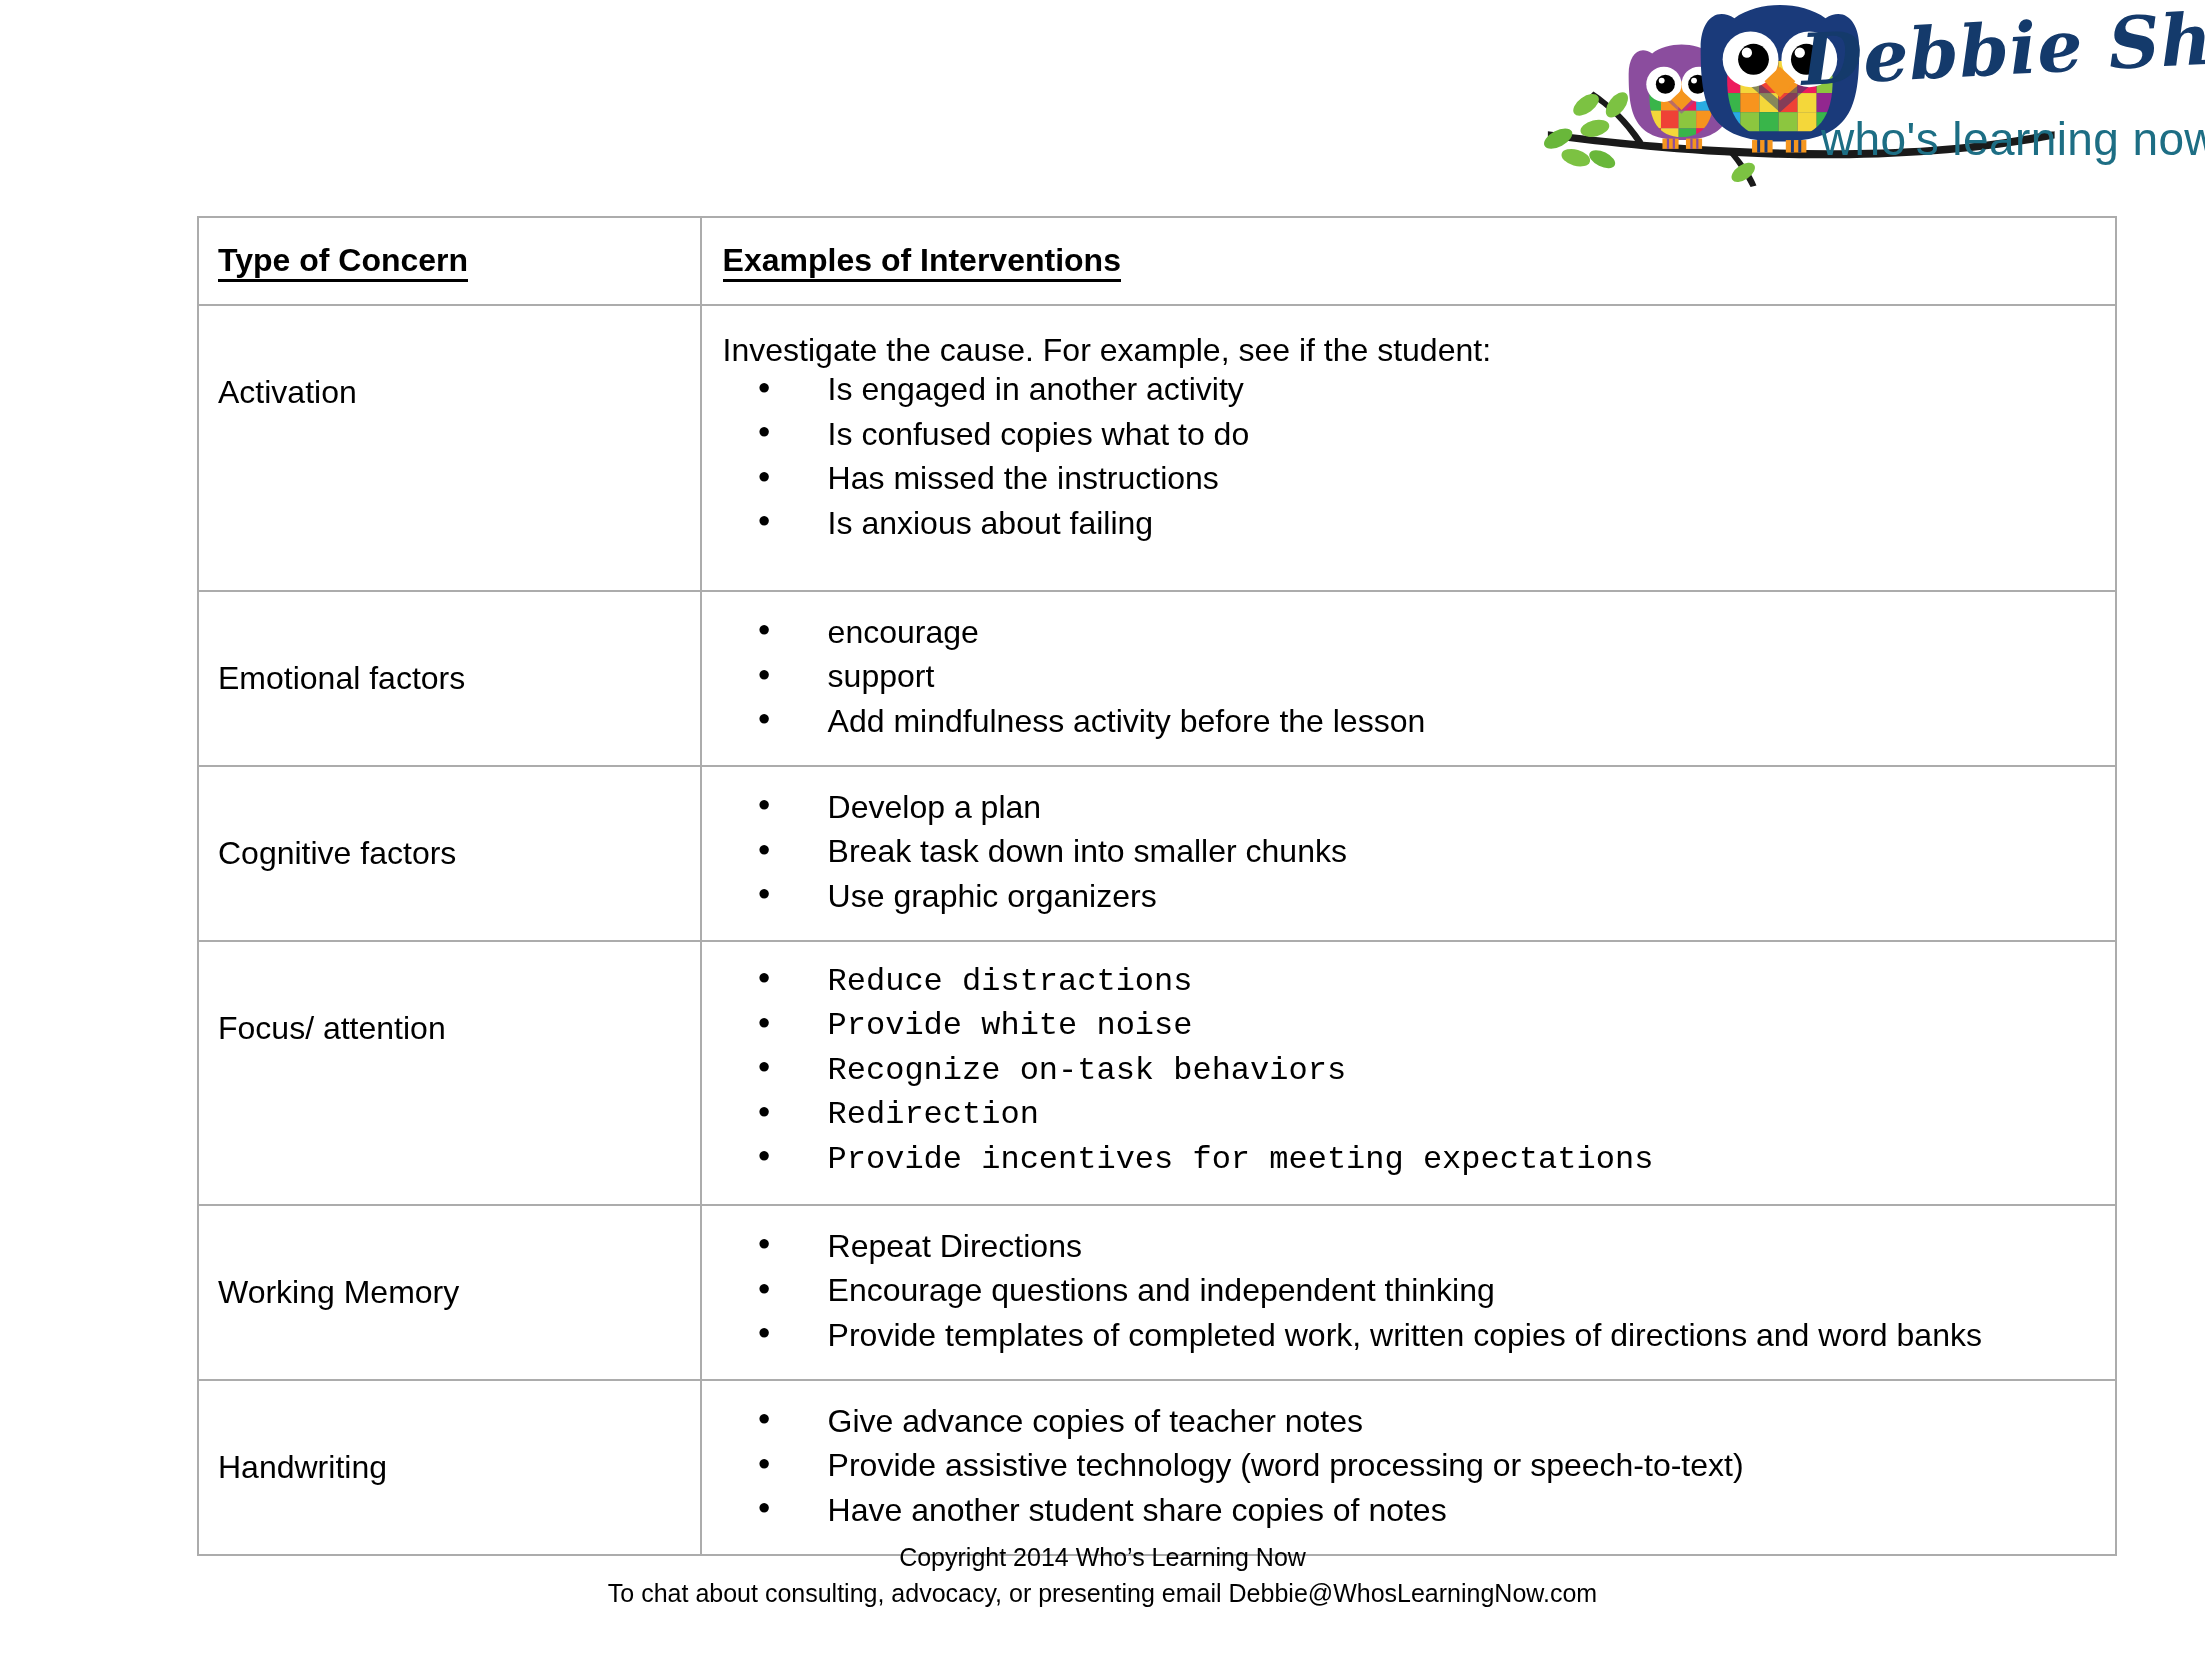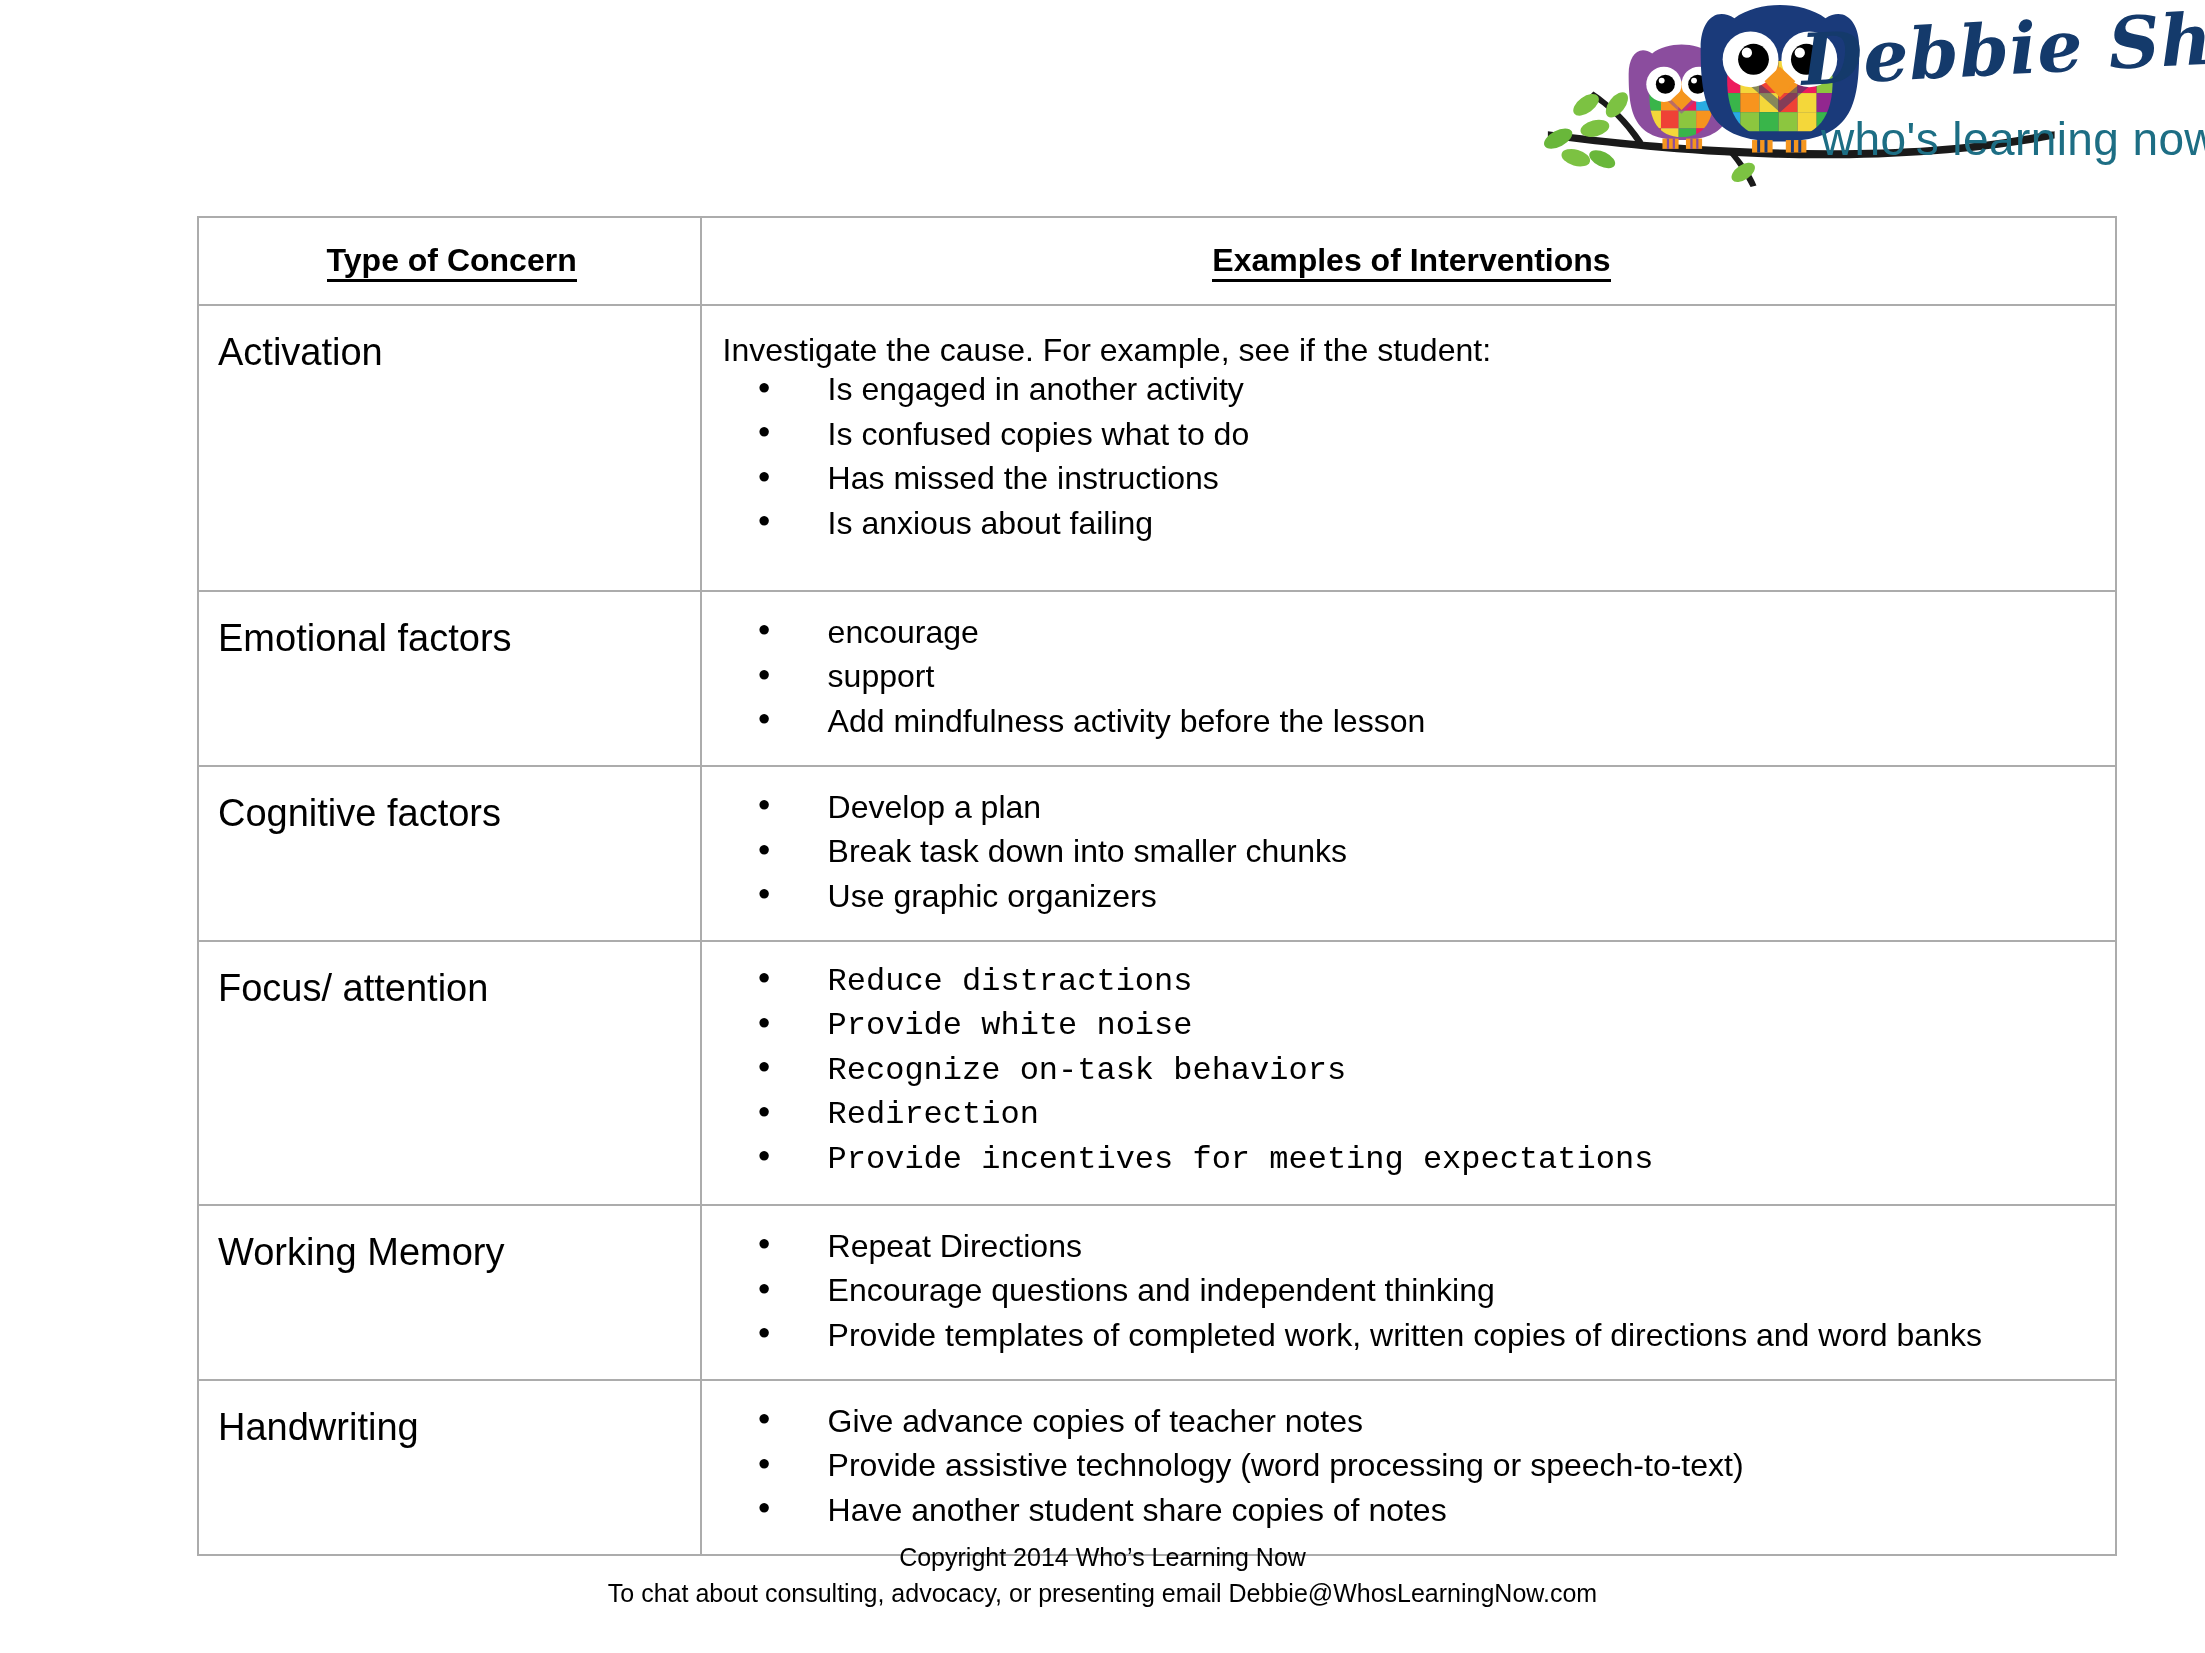--- a/index.html
+++ b/index.html
@@ -101,22 +101,23 @@
 
   .hdr-text {
     font-size: 32px;
     font-weight: bold;
     display: inline-block;
     border-bottom: 3.7px solid #000;
     padding-bottom: 0.7px;
     line-height: 1.15;
   }
   .concern-text {
-    font-size: 38px;
+    font-size: 32px;
     line-height: 1.2;
+    margin-top: 43px;
   }
   .lead-text {
     font-size: 32px;
     line-height: 1.25;
     margin: 0 0 2.9px 0;
   }
 
   ul.bullets {
     list-style: none;
     margin: 0;
@@ -134,21 +135,21 @@
   ul.bullets li::before {
     content: "\25CF";
     position: absolute;
     left: 35px;
     top: -1.5px;
     font-size: 22px;
     line-height: 1.35;
   }
 
   
-  tr.header-row td { padding-bottom: 0; text-align: center; }
+  tr.header-row td { padding-bottom: 0; }
 
   
   #footer {
     position: absolute;
     left: 0;
     top: 1540px;
     width: 2205px;
     text-align: center;
   }
   #footer div {

